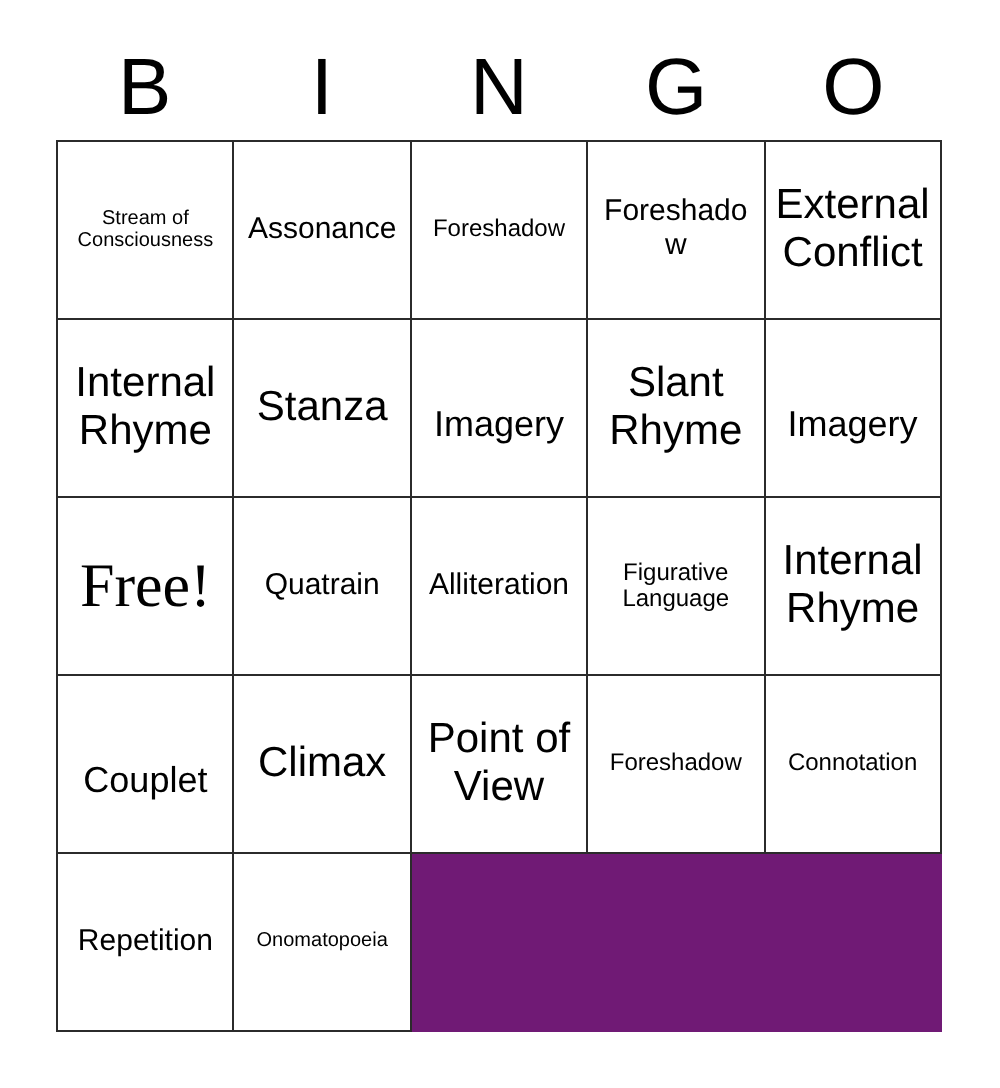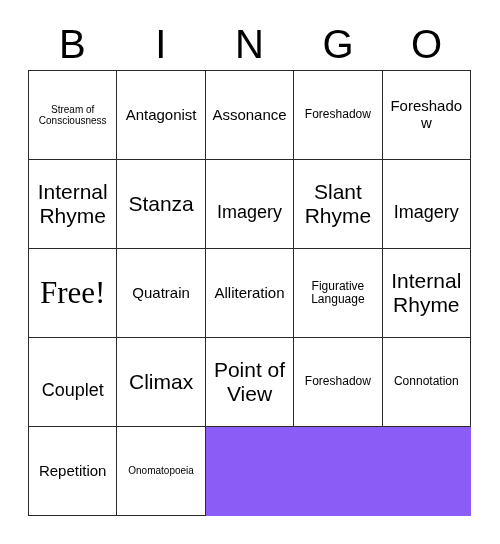--- a/index.html
+++ b/index.html
@@ -48,21 +48,21 @@
     left: 28px;
     top: 70px;
     width: 443px;
     height: 446px;
     display: grid;
     grid-template-columns: repeat(5, 1fr);
     grid-template-rows: repeat(5, 1fr);
     border-top: 1px solid #2b2b2b;
     border-left: 1px solid #2b2b2b;
     box-sizing: border-box;
-    background: #8b5cf6;
+    background: #701a75;
   }
   .bingo-cell {
     border-right: 1px solid #2b2b2b;
     border-bottom: 1px solid #2b2b2b;
     box-sizing: border-box;
     display: flex;
     align-items: center;
     justify-content: center;
     text-align: center;
     padding: 2px 3px;
@@ -96,32 +96,32 @@
     <div class="header-letter">G</div>
     <div class="header-letter">O</div>
   </div>
 
   <div id="bingo-grid">
 
     <div class="bingo-cell">
         <span class="cell-text fs-xs">Stream of Consciousness</span>
       </div>
     <div class="bingo-cell">
-        <span class="cell-text fs-md">Antagonist</span>
-      </div>
-    <div class="bingo-cell">
         <span class="cell-text fs-md">Assonance</span>
       </div>
     <div class="bingo-cell">
         <span class="cell-text fs-sm">Foreshadow</span>
       </div>
     <div class="bingo-cell">
         <span class="cell-text fs-md">Foreshadow</span>
       </div>
 
+    <div class="bingo-cell">
+        <span class="cell-text fs-xl">External Conflict</span>
+      </div>
     <div class="bingo-cell">
         <span class="cell-text fs-xl">Internal Rhyme</span>
       </div>
     <div class="bingo-cell">
         <span class="cell-text fs-xl">Stanza</span>
       </div>
     <div class="bingo-cell">
         <span class="cell-text fs-lg">Imagery</span>
       </div>
     <div class="bingo-cell">

